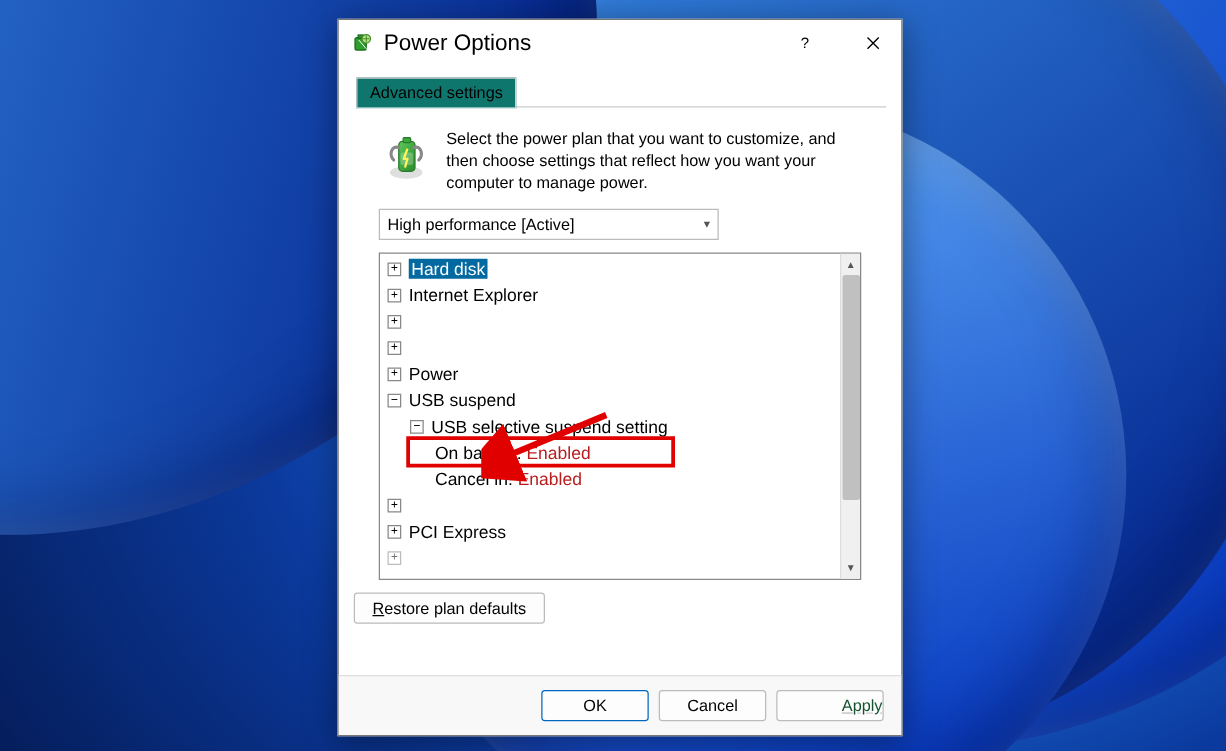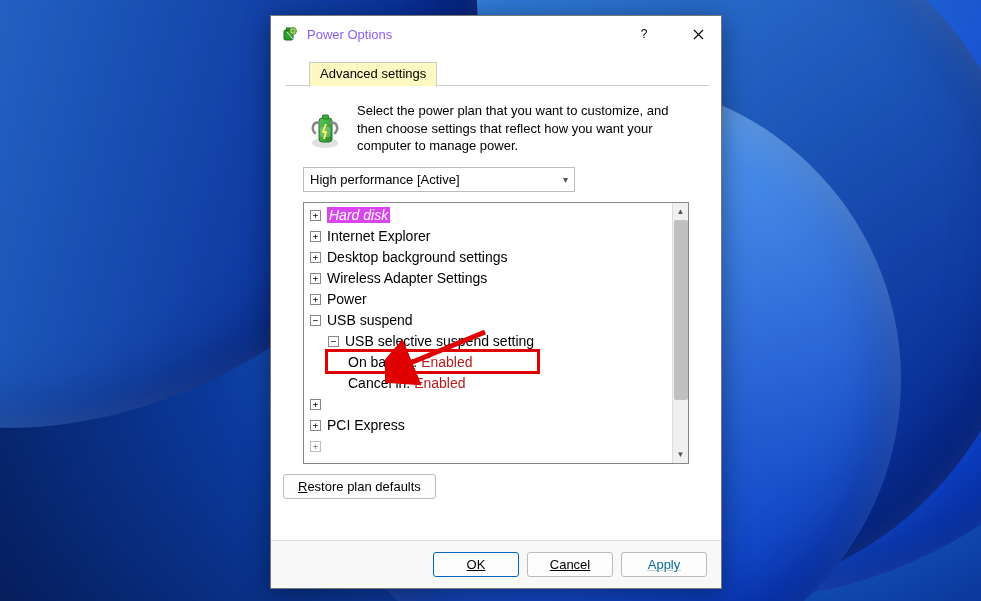--- a/index.html
+++ b/index.html
@@ -38,46 +38,45 @@
   .titlebar {
     display: flex; align-items: center;
     height: 36px;
     padding: 0 0 0 10px;
     gap: 8px;
   }
   .titlebar .app-icon {
     width: 18px; height: 18px;
     display: inline-flex; align-items: center; justify-content: center;
   }
-  .titlebar .title { flex: 1; font-size: 13px; color: #8b5cf6; }
+  .titlebar .title { flex: 1; font-size: 18px; color: #000000; }
   .tb-btn {
     width: 46px; height: 36px;
     display: inline-flex; align-items: center; justify-content: center;
     font-size: 12px; color: #000;
   }
 
   .content {
     flex: 1; padding: 8px 12px 10px 12px;
     display: flex; flex-direction: column;
   }
   .tab-strip { position: relative; height: 26px; margin-left: 2px; border-bottom: 1px solid #ccc;}
   .tab {
     position: absolute;
     left: 0; top: 2px;
     height: 25px;
     padding: 3px 10px 0 10px;
     font-size: 13px;
-    background: #fef9c3;
+    background: #0f766e;
     border: 1px solid #ccc;
     border-bottom: 1px solid #fff;
     margin-bottom: -1px;
-    margin-left: 24px;
-  }
-
-  .desc-row { display: flex; gap: 12px; padding: 16px 12px 12px 22px; align-items: flex-end; }
+  }
+
+  .desc-row { display: flex; gap: 12px; padding: 16px 12px 12px 22px; align-items: center; }
   .desc-icon { width: 40px; flex-shrink: 0; }
   .desc-text { font-size: 13px; line-height: 1.35; }
 
   .dropdown {
     margin: 0 20px 10px 20px;
     width: 272px;
     height: 25px;
     border: 1px solid #bbb;
     background: #fff;
     display: flex; align-items: center;
@@ -113,23 +112,22 @@
     width: 11px; height: 11px;
     border: 1px solid #888;
     display: inline-flex; align-items: center; justify-content: center;
     font-size: 9px; line-height: 1;
     margin-right: 6px;
     background: #fff;
     flex-shrink: 0;
     font-family: monospace;
   }
   .label-sel {
-    background: #d946ef; color: #fff;
+    background: #0369a1; color: #fff;
     padding: 0 2px;
-    font-style: italic;
   }
   .link-val { color: #b91c1c; }
   .highlight-box {
     position: absolute;
     border: 3px solid #e00000;
     left: 21px; top: 146px;
     width: 215px; height: 25px;
     pointer-events: none;
   }
   .tree-scrollbar {
@@ -157,31 +155,31 @@
   }
   .btn {
     height: 25px;
     padding: 0 14px;
     font-size: 13px;
     border: 1px solid #bbb;
     background: #fdfdfd;
     display: inline-flex; align-items: center; justify-content: center;
     border-radius: 3px;
   }
-  .btn.disabled { color: #0369a1; }
+  .btn.disabled { color: #14532d; justify-content: flex-end; }
   .btn.primary { border: 1px solid #0067c0; }
 
   .footer {
     height: 48px;
     border-top: 1px solid #ddd;
     background: #f8f8f8;
     display: flex; align-items: center; justify-content: flex-end;
     gap: 8px; padding-right: 14px;
   }
-  .footer .btn { width: 86px; padding: 0; text-decoration: underline; }
+  .footer .btn { width: 86px; padding: 0; }
 
   
   .anno-arrow {
     position: absolute;
     pointer-events: none;
   }
 </style>
 </head>
 <body>
 
@@ -248,25 +246,23 @@
         <div class="tree-item lvl1">
           <span class="expander">+</span>
           <span class="label-sel">Hard disk</span>
         </div>
         <div class="tree-item lvl1">
           <span class="expander">+</span>
           <span>Internet Explorer</span>
         </div>
         <div class="tree-item lvl1">
           <span class="expander">+</span>
-          <span>Desktop background settings</span>
-        </div>
-        <div class="tree-item lvl1">
-          <span class="expander">+</span>
-          <span>Wireless Adapter Settings</span>
+        </div>
+        <div class="tree-item lvl1">
+          <span class="expander">+</span>
         </div>
         <div class="tree-item lvl1">
           <span class="expander">+</span>
           <span>Power</span>
         </div>
         <div class="tree-item lvl1">
           <span class="expander">−</span>
           <span>USB suspend</span>
         </div>
         <div class="tree-item lvl2">

